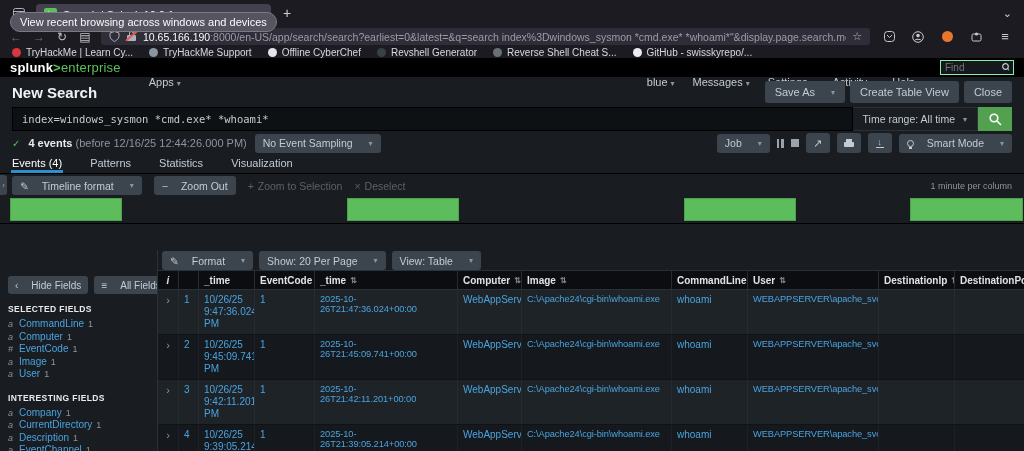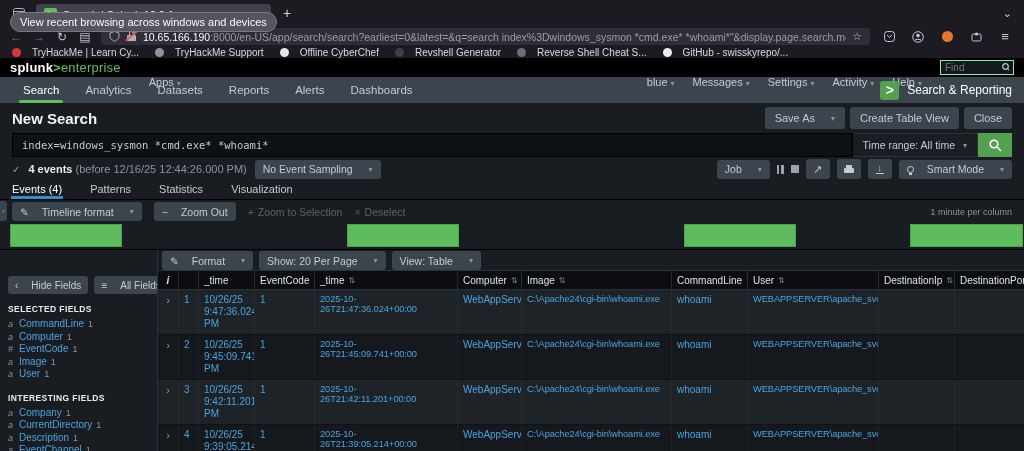--- a/index.html
+++ b/index.html
@@ -26,21 +26,21 @@
   .url-host { color:#fbfbfe; }
   .star { color:#b5b5c0; font-size:11px; }
   .ricon { color:#c9c9d2; width:20px; display:flex; align-items:center; justify-content:center; font-size:13px; }
   .ic-orange { width:11px; height:11px; border-radius:50%; background:#e8772d; }
   .ic-lock { position:relative; width:11px; height:11px; flex:none; }
   .lock-shackle { position:absolute; top:0; left:3px; width:5px; height:5px; border:1px solid #b0b0ba; border-bottom:none; border-radius:3px 3px 0 0; }
   .lock-body { position:absolute; bottom:1px; left:1px; width:9px; height:6px; background:#b0b0ba; border-radius:1px; }
   .lock-slash { position:absolute; top:4px; left:-2px; width:15px; height:2px; background:#e05c5c; transform:rotate(-40deg); border-radius:1px; }
 
   .bookmarksbar { height:11px; background:#1c1b22; display:flex; align-items:center; gap:16px; padding:0 12px; font-size:10px; color:#d7d7de; }
-  .bm { display:flex; align-items:center; gap:11px; white-space:nowrap; }
+  .bm { display:flex; align-items:center; gap:5px; white-space:nowrap; }
   .bm-ic { width:9px; height:9px; border-radius:50%; flex:none; }
   .bm0 .bm-ic{background:#d9363e;} .bm1 .bm-ic{background:#8a95a0;} .bm2 .bm-ic{background:#e3e6e8;}
   .bm3 .bm-ic{background:#3a4048;} .bm4 .bm-ic{background:#6a7078;} .bm5 .bm-ic{background:#ececf0;}
 
   
   .splunkbar { height:19px; background:#000; display:flex; align-items:center; gap:28px; padding:0 10px; color:#c3cbd4; font-size:11px; }
   .slogo { font-size:13px; letter-spacing:.2px; }
   .lg-s { color:#fff; font-weight:bold; } .lg-g { color:#5cc05c; font-weight:bold; } .lg-e { color:#5cc05c; }
   .caret { font-size:8px; color:#8c949c; margin-left:3px; }
   .sb-right { margin-left:auto; display:flex; align-items:center; gap:18px; }
@@ -107,21 +107,21 @@
   .ftitle { font-size:8.5px; font-weight:bold; color:#e8eaec; letter-spacing:.4px; margin:6px 0 4px; }
   .fitem { font-size:10px; line-height:11.5px; display:flex; gap:4px; align-items:baseline; white-space:nowrap; }
   .ft { color:#8c949c; font-style:italic; font-size:9px; width:7px; flex:none; }
   .fn { color:#4aa3df; }
   .fc { color:#8c949c; font-size:9px; }
 
   .main { flex:1; min-width:0; display:flex; flex-direction:column; }
   .table-toolbar { height:22px; display:flex; gap:6px; padding:1px 0 0 4px; align-items:center; }
   .etable { --cols: 20px 20px 56px 60px 143px 64px 150px 76px 131px 76px 1fr; }
   .thead { display:grid; grid-template-columns:var(--cols); background:#0b0d10; border-top:1px solid #2b3139; border-bottom:1px solid #2b3139; height:20px; }
-  .th { font-size:10px; color:#dfe3e6; padding:3px 5px; display:flex; align-items:center; gap:4px; border-left:1px solid #262c31; white-space:nowrap; overflow:hidden; }
+  .th { font-size:10px; color:#dfe3e6; padding:3px 5px; display:flex; align-items:center; gap:4px; border-left:1px solid #262c31; white-space:nowrap; overflow:hidden;font-weight:bold; }
   .th.info { border-left:none; justify-content:center; font-weight:bold; font-style:italic; }
   .sort { color:#7d858d; font-size:8px; }
   .trow { display:grid; grid-template-columns:var(--cols); min-height:38px; border-bottom:1px solid #101316; }
   .trow.odd { background:#1e2328; } .trow.even { background:#15191d; }
   .td { padding:4px 5px; font-size:10px; color:#4aa3df; border-left:1px solid rgba(255,255,255,.04); overflow:hidden; }
   .td.expand { color:#8c949c; text-align:center; font-size:11px; border-left:none; }
   .td.time { white-space:pre-line; line-height:12px; }
   .td.iso, .td.image, .td.user { font-size:9.3px; letter-spacing:-.1px; }
 </style>
 </head>
@@ -227,32 +227,20 @@
       <span class="findbox">
         <input placeholder="Find" style="">
         <svg width="9" height="9">
             <circle cx="3.5" cy="3.5" r="2.8" fill="none" stroke="#c3cbd4" stroke-width="1.2"></circle>
             <line x1="5.7" y1="5.7" x2="8.5" y2="8.5" stroke="#c3cbd4" stroke-width="1.2"></line>
           </svg>
       </span>
     </span>
   </div>
 
-  <div class="appnav">
-    <span class="anav-tab active">Search</span>
-    <span class="anav-tab">Analytics</span>
-    <span class="anav-tab">Datasets</span>
-    <span class="anav-tab">Reports</span>
-    <span class="anav-tab">Alerts</span>
-    <span class="anav-tab">Dashboards</span>
-    <span class="appnav-right">
-      <span class="applogo">&gt;</span>
-      <span class="appname">Search &amp; Reporting</span>
-    </span>
-  </div>
 
   <div class="page-header">
     <span class="page-title">New Search</span>
     <span class="ph-actions">
       <button class="btn">
           <span>Save As</span>
           <span class="caret">▾</span>
         </button>
       <button class="btn">
           <span>Create Table View</span>

